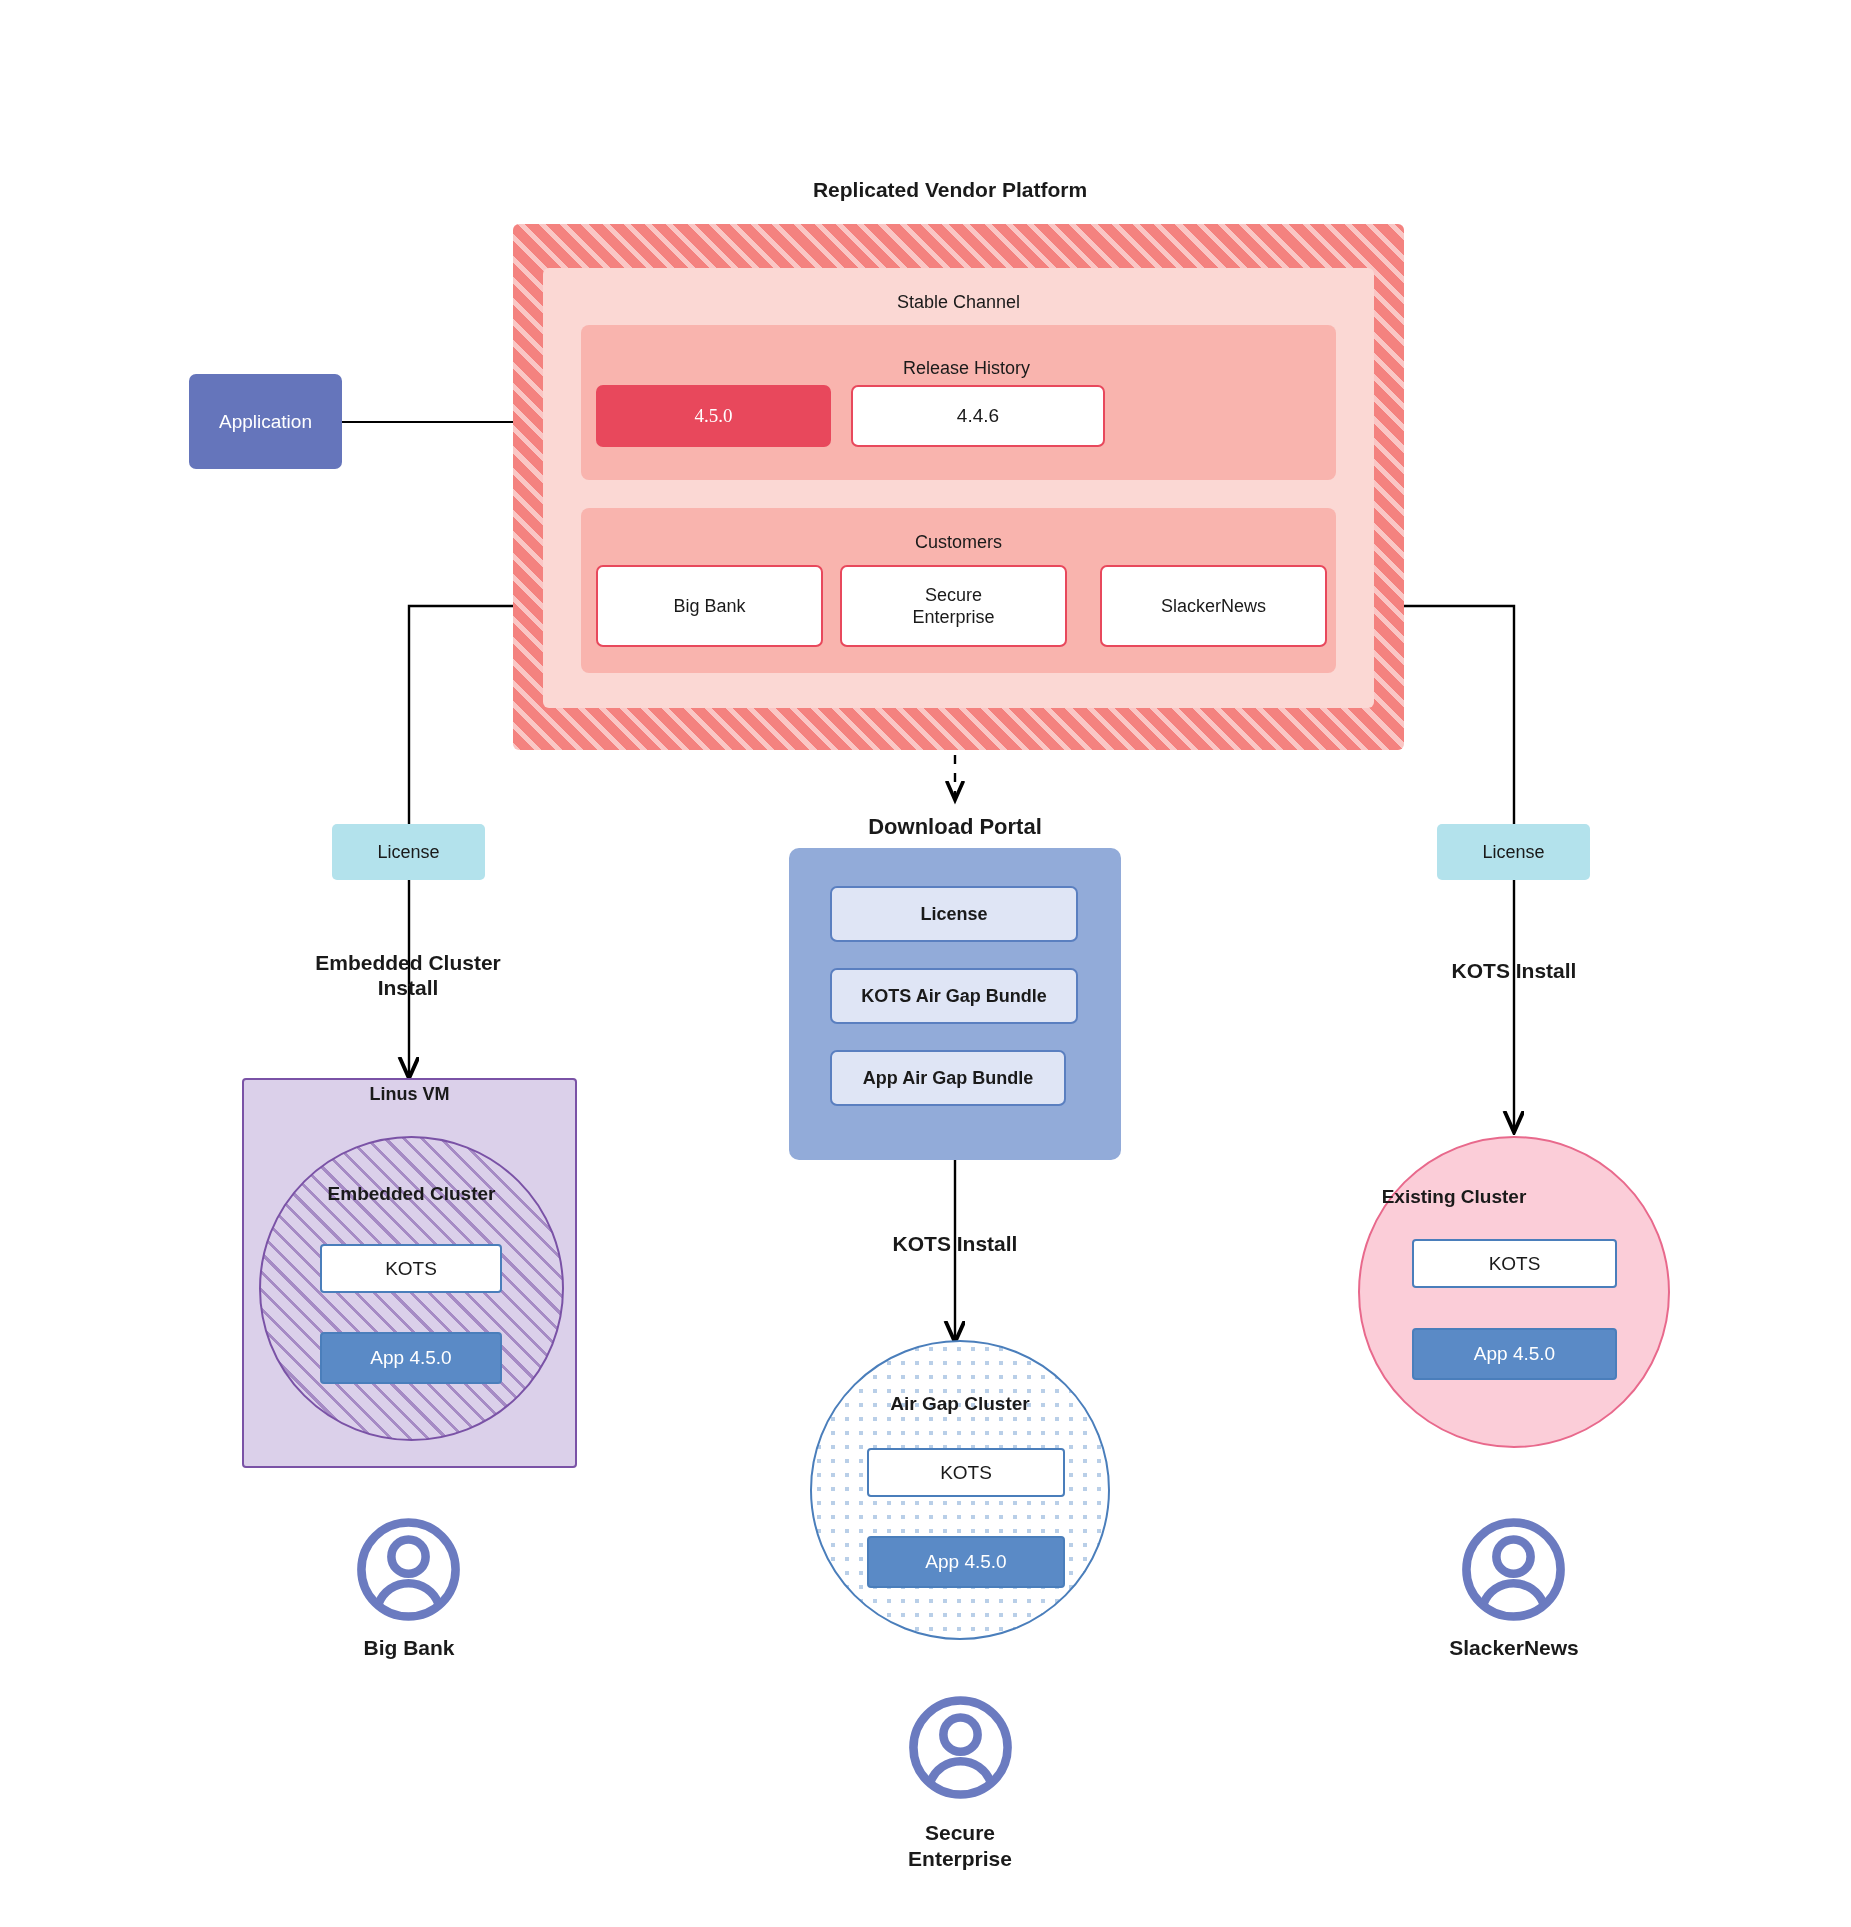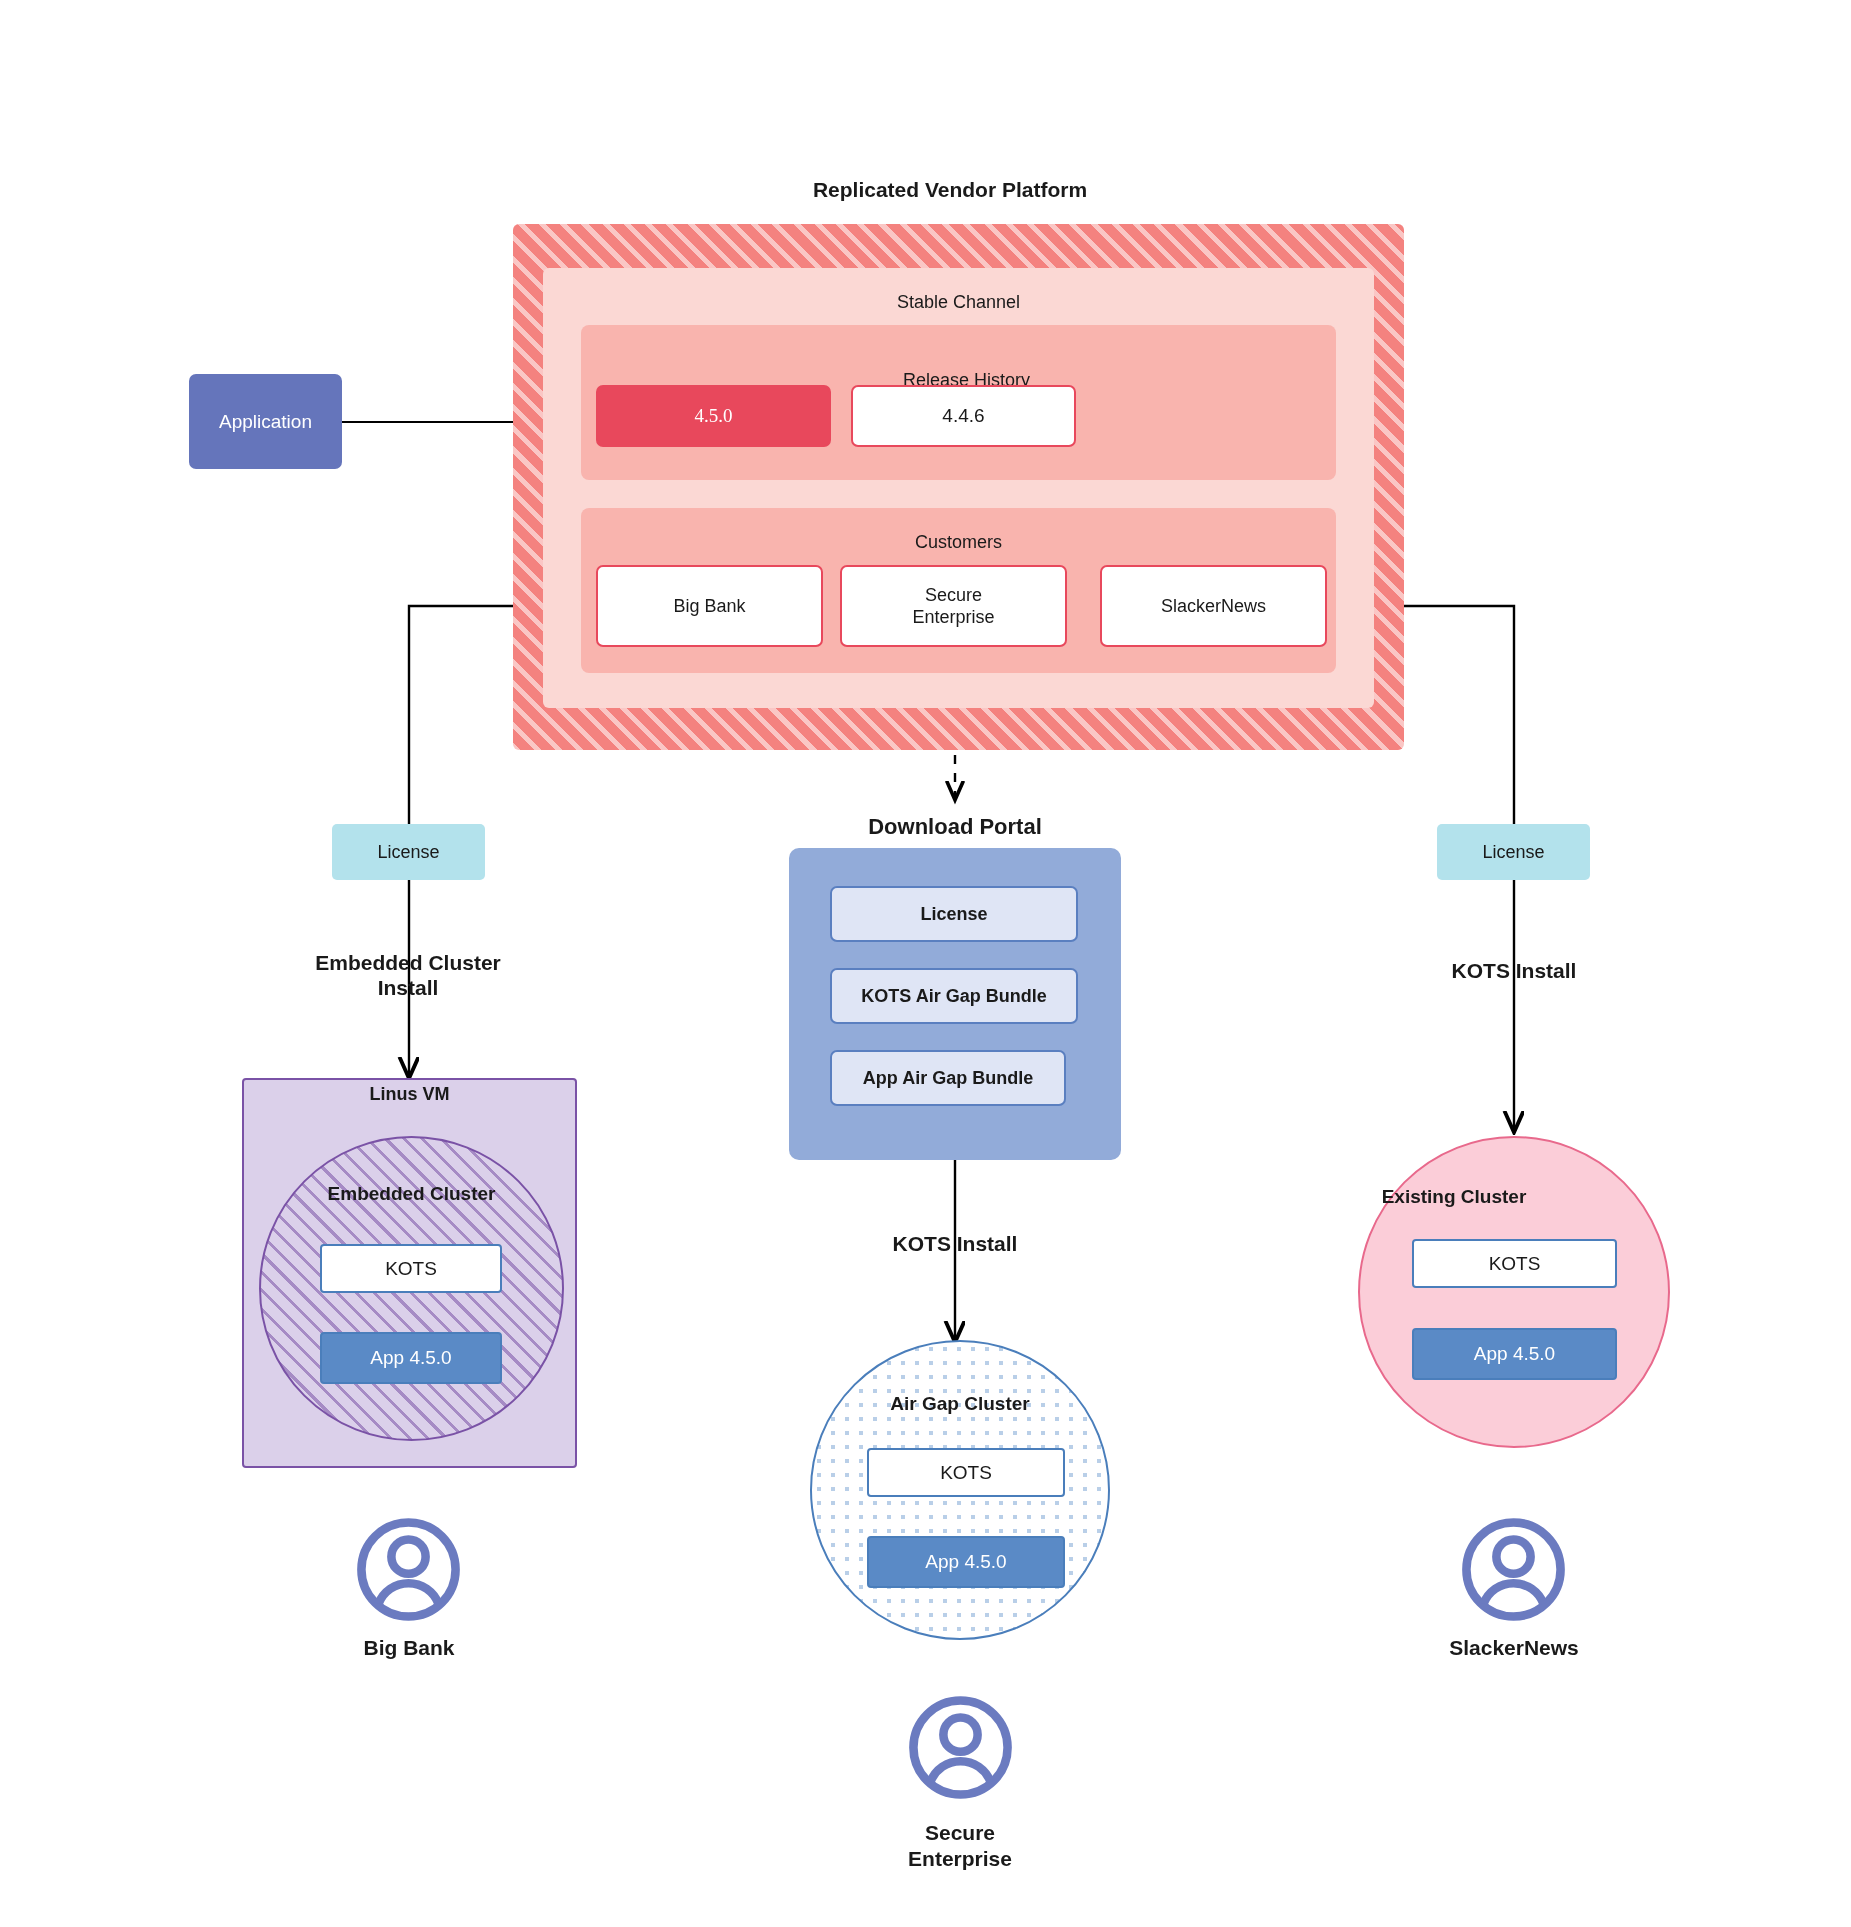--- a/index.html
+++ b/index.html
@@ -109,24 +109,24 @@
   </svg>
 
   <div class="abs ctr platform-title" style="left:700px;top:175px;width:500px;height:30px;">Replicated Vendor Platform</div>
 
   <div class="abs hatch-red" style="left:513px;top:224px;width:891px;height:526px;"></div>
 
   <div class="abs stable-channel" style="left:543px;top:268px;width:831px;height:440px;"></div>
   <div class="abs ctr panel-label" style="left:543px;top:290px;width:831px;height:24px;">Stable Channel</div>
 
   <div class="abs release-history" style="left:581px;top:325px;width:755px;height:155px;"></div>
-  <div class="abs ctr panel-label" style="left:581px;top:368px;width:755px;height:24px;padding-left:16px;">Release History</div>
+  <div class="abs ctr panel-label" style="left:581px;top:356px;width:755px;height:24px;padding-left:16px;">Release History</div>
 
   <div class="abs ctr rel-current" style="left:596px;top:385px;width:235px;height:62px;font-family:Liberation Serif, serif;">4.5.0</div>
-  <div class="abs ctr rel-old" style="left:851px;top:385px;width:225px;height:62px;">4.4.6</div>
+  <div class="abs ctr rel-old" style="left:851px;top:385px;width:254px;height:62px;">4.4.6</div>
 
   <div class="abs customers" style="left:581px;top:508px;width:755px;height:165px;"></div>
   <div class="abs ctr panel-label" style="left:581px;top:530px;width:755px;height:24px;">Customers</div>
 
   <div class="abs ctr cust-box" style="left:596px;top:565px;width:227px;height:82px;">Big Bank</div>
   <div class="abs ctr cust-box" style="left:840px;top:565px;width:227px;height:82px;white-space:pre-line;">Secure
 Enterprise</div>
   <div class="abs ctr cust-box" style="left:1100px;top:565px;width:227px;height:82px;">SlackerNews</div>
 
   <div class="abs ctr app-box" style="left:189px;top:374px;width:153px;height:95px;">Application</div>

